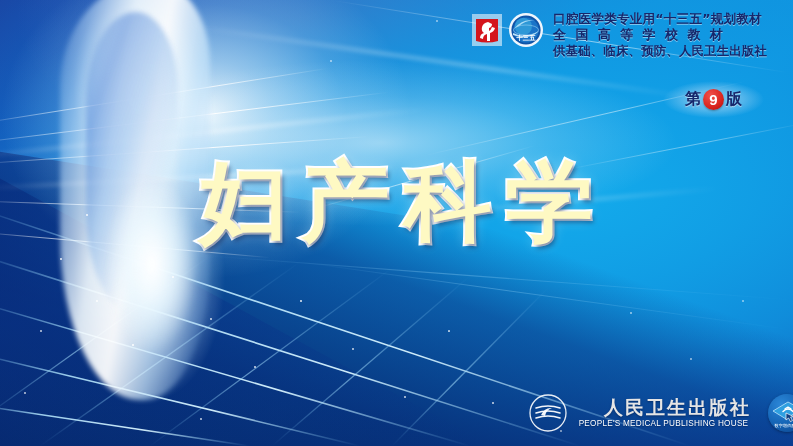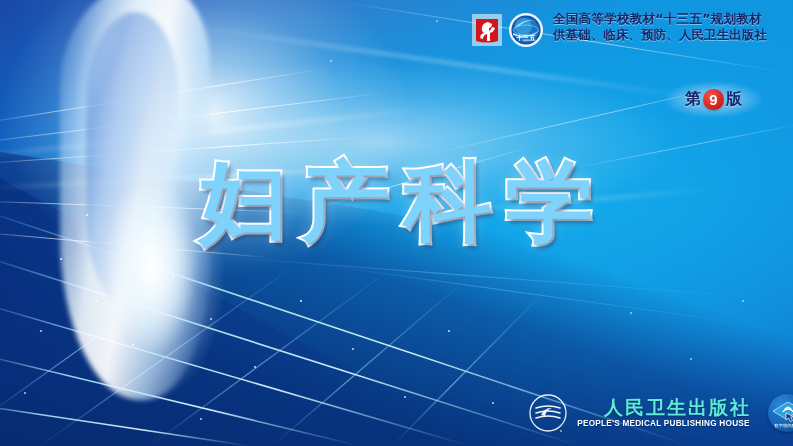--- a/index.html
+++ b/index.html
@@ -192,47 +192,47 @@
 
   
   .title{
     position:absolute;left:0;right:0;top:156px;
     text-align:center;
     font-family:"DejaVu Sans","Liberation Sans",sans-serif;
     font-size:88px;
     font-weight:700;
     letter-spacing:14px;
     text-indent:14px;
-    color:#7dd3fc;
+    color:#fef9c3;
     -webkit-text-stroke:4px #ffffff;
     paint-order:stroke fill;
     text-shadow:
       3px 4px 4px rgba(10,30,80,.45),
       0 0 14px rgba(255,255,255,.35);
     line-height:1.05;
     white-space:nowrap;
   }
 
   
   .publisher{
     position:absolute;left:528px;top:393px;
     display:flex;align-items:center;gap:8px;
   }
   .pub-mark{width:40px;height:40px;flex:0 0 auto;}
   .pub-text{display:flex;flex-direction:column;align-items:center;}
   .pub-cn{
     font-family:"DejaVu Sans","Liberation Sans",sans-serif;
-    font-size:19px;font-weight:700;color:#5eead4;letter-spacing:2px;
+    font-size:19px;font-weight:700;color:#e5e5e5;letter-spacing:2px;
     white-space:nowrap;line-height:21px;
     text-shadow:0 1px 2px rgba(0,20,60,.5);
     margin-left:28px;
   }
   .pub-en{
     font-family:"Liberation Sans",sans-serif;
-    font-size:8.2px;font-weight:700;color:#ffffff;
+    font-size:8.2px;font-weight:400;color:#ffffff;
     letter-spacing:.25px;white-space:nowrap;line-height:11px;
     text-shadow:0 1px 1px rgba(0,20,60,.45);
   }
   .digital-badge{
     width:38px;height:38px;border-radius:50%;flex:0 0 auto;margin-left:9px;
     background:radial-gradient(circle at 34% 28%, #2b87d8 0%, #1463b4 55%, #0c3f86 100%);
     position:relative;overflow:hidden;
     box-shadow:0 1px 3px rgba(0,0,0,.35);
   }
 </style>
@@ -347,21 +347,22 @@
         <circle cx="18" cy="18" r="12.6" fill="#1a74c8"></circle>
         <circle cx="15.4" cy="14.4" r="8.6" fill="#2f9ad8" opacity=".95"></circle>
         <path d="M7 16 q8 -10 20 -7 q-9 -1 -16 5 z" fill="#bfe8fb" opacity=".85"></path>
         <path d="M5 21 q12 6 26 -2 q-10 10 -26 4 z" fill="#cfeefc" opacity=".9"></path>
         <ellipse cx="18" cy="18" rx="12.6" ry="5" fill="none" stroke="#9fd8f5" stroke-width=".8" opacity=".7"></ellipse>
         <text x="18" y="27.5" font-family="DejaVu Sans, sans-serif" font-size="6.4" font-weight="700" fill="#ffffff" text-anchor="middle">十三五</text>
       </svg>
     </div>
 
     <div class="head-lines">
-      <div class="hline hline1">全国高等学校教材“十三五”规划教材</div>
+      <div class="hline hline1">口腔医学类专业用“十三五”规划教材</div>
+      <div class="hline hline2">全国高等学校教材</div>
       <div class="hline hline3">供基础、临床、预防、人民卫生出版社</div>
     </div>
   </div>
 
   <div class="edition">
     <span class="ed-char">第</span>
     <span class="ed-num">9</span>
     <span class="ed-char">版</span>
   </div>
 

